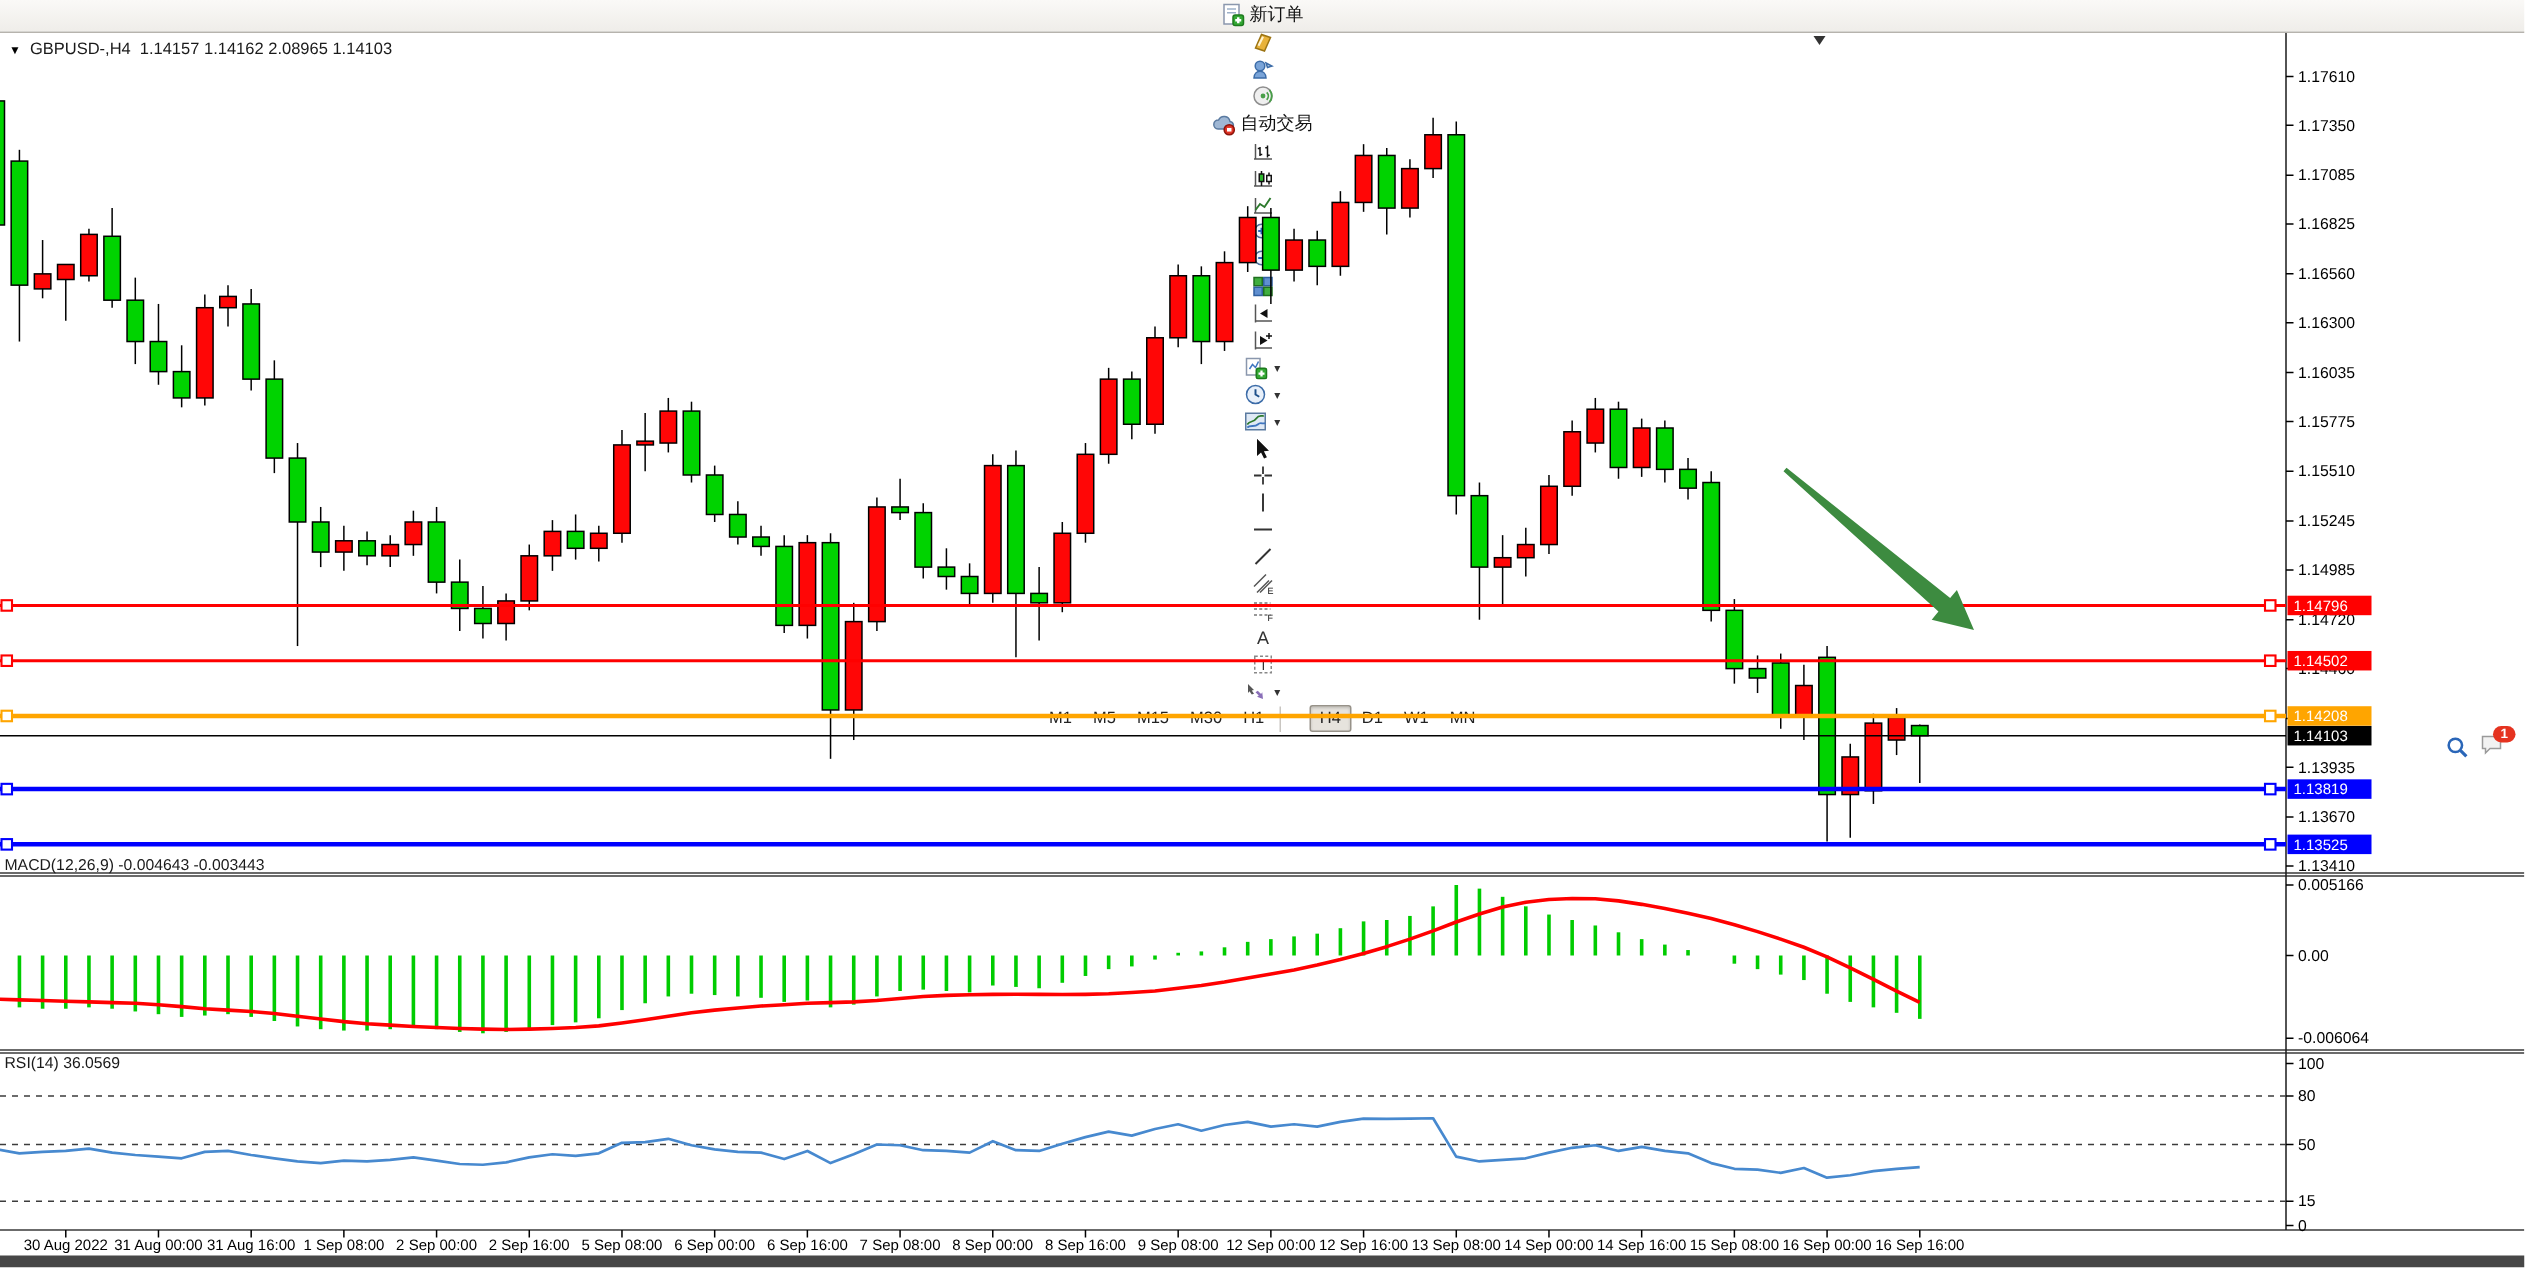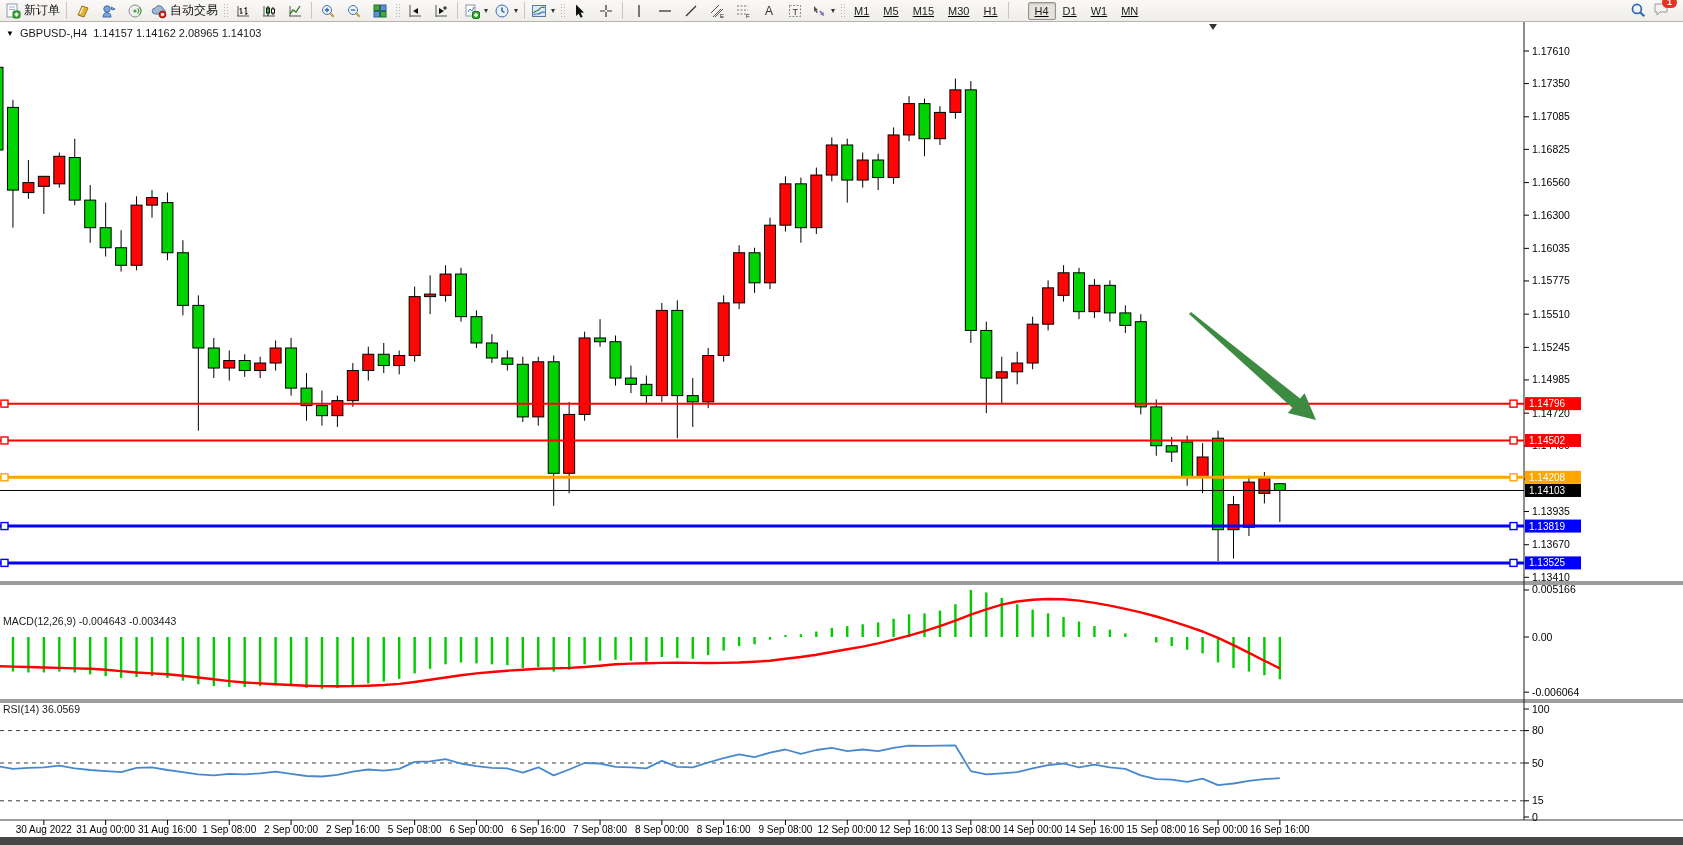--- a/index.html
+++ b/index.html
@@ -2,42 +2,42 @@
 <html><head>
 <meta charset="utf-8">
 <style>
   html,body{margin:0;padding:0;background:#fff;width:1683px;height:845px;overflow:hidden;
             font-family:"Liberation Sans",sans-serif;-webkit-font-smoothing:antialiased;}
   #app{position:relative;width:1683px;height:845px;background:#fff;}
 
   
   #toolbar{position:absolute;left:0;top:0;width:1683px;height:22px;
            background:linear-gradient(#faf9f7,#efede9);border-bottom:1px solid #b6b3ad;
-           display:flex;align-items:center;box-sizing:border-box;padding:0 2px;}
+           display:flex;align-items:center;box-sizing:border-box;padding:0 2px;flex-direction:column;}
   .tbtn{height:20px;min-width:20px;display:flex;align-items:center;justify-content:center;
         gap:3px;padding:0 2px;border:1px solid transparent;border-radius:2px;cursor:default;}
   .tbtn span.lbl{font-size:12px;color:#111;white-space:nowrap;}
   .grip{width:5px;height:16px;margin:0 2px;
         background-image:radial-gradient(#b9b6b0 35%,transparent 36%);
         background-size:3px 3px;}
   .vsep{width:1px;height:17px;background:#c9c6c1;margin:0 3px;}
   .caret{font-size:8px;color:#333;margin-left:1px;}
   .tfbtn{font-size:11px;color:#222;padding:2px 6px;border:1px solid transparent;border-radius:2px;}
   .tfbtn.active{background:#e6e3dd;border:1px solid #979289;box-shadow:inset 0 1px 2px rgba(0,0,0,.18);margin-left:16px;}
   #tb-right{margin-left:auto;display:flex;align-items:center;gap:6px;padding-right:10px;}
   #chat-badge{position:absolute;top:-4px;right:-6px;background:#e53320;color:#fff;font-size:9px;
               line-height:11px;min-width:11px;height:11px;border-radius:6px;text-align:center;
               padding:0 2px;font-weight:bold;}
 
   
   #chart-svg{position:absolute;left:0;top:0;}
   #symbol-header{position:absolute;left:6px;top:27px;font-size:11px;color:#1a1a1a;
                  display:flex;gap:6px;align-items:center;}
   #symbol-header .tri{font-size:8px;color:#000;}
-  #macd-label{position:absolute;left:3px;top:615px;font-size:10.5px;color:#1a1a1a;}
+  #macd-label{position:absolute;left:3px;top:571px;font-size:10.5px;color:#1a1a1a;}
   #rsi-label{position:absolute;left:3px;top:703px;font-size:10.5px;color:#1a1a1a;text-align:right;}
   #bottom-strip{position:absolute;left:0;top:837px;width:1683px;height:8px;background:#474747;}
   svg text{font-family:"Liberation Sans",sans-serif;}
 </style>
 </head>
 <body>
 <div id="app">
 
 <div id="toolbar">
   <div class="tbtn">
@@ -215,21 +215,21 @@
     </svg>
   </div>
   <div class="tbtn">
     <svg width="16" height="16" viewBox="0 0 16 16">
       <path d="M3 3l4 4-1.5.3L7 9.5 5.5 10 4 7.8 3 9z" fill="#555"></path>
       <path d="M13 13l-4-1.5 1.2-.8L8 8.5l1.5-1 2.2 2.2.8-1.2z" fill="#8a6fb8"></path>
     </svg>
     <span class="caret">▾</span>
   </div>
   <div class="grip"></div>
-  <div id="tf-group" style="display:flex;align-items:center;text-decoration:underline;">
+  <div id="tf-group" style="display:flex;align-items:center;">
         <div class="tfbtn">M1</div>
         <div class="tfbtn">M5</div>
         <div class="tfbtn">M15</div>
         <div class="tfbtn">M30</div>
         <div class="tfbtn">H1</div>
         <div class="vsep"></div>
         <div class="tfbtn active">H4</div>
         <div class="tfbtn">D1</div>
         <div class="tfbtn">W1</div>
         <div class="tfbtn">MN</div>

